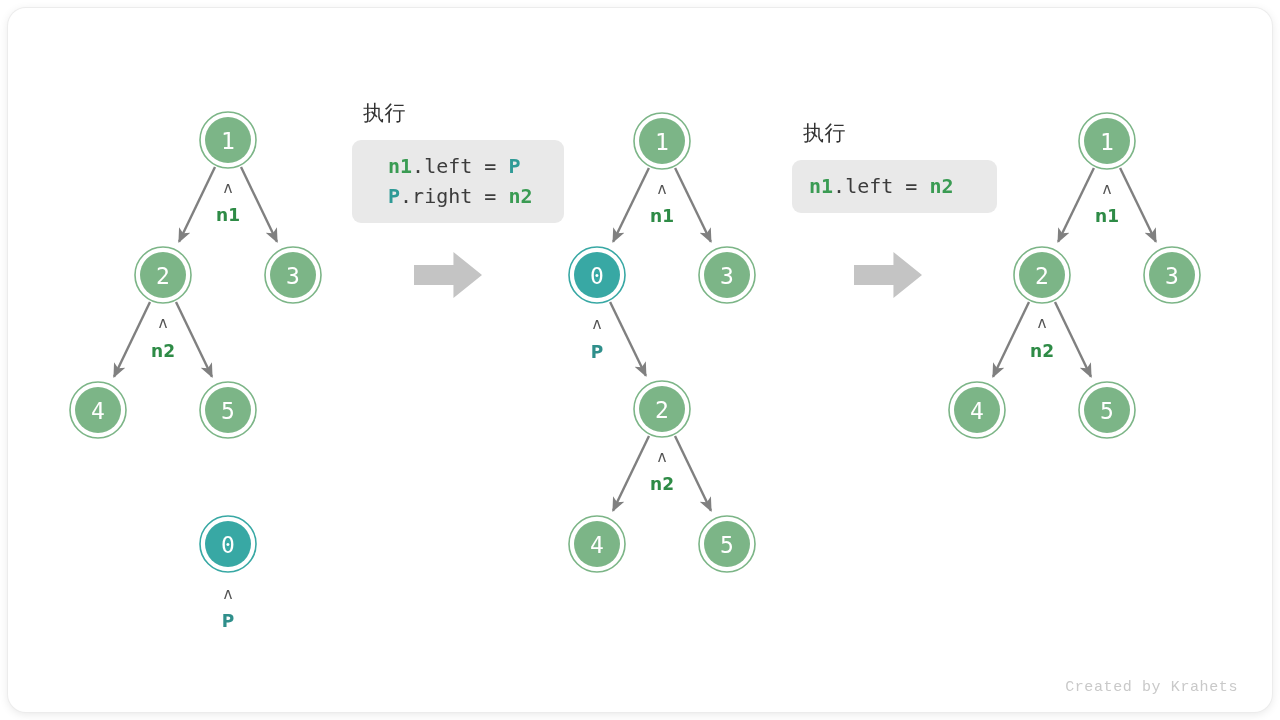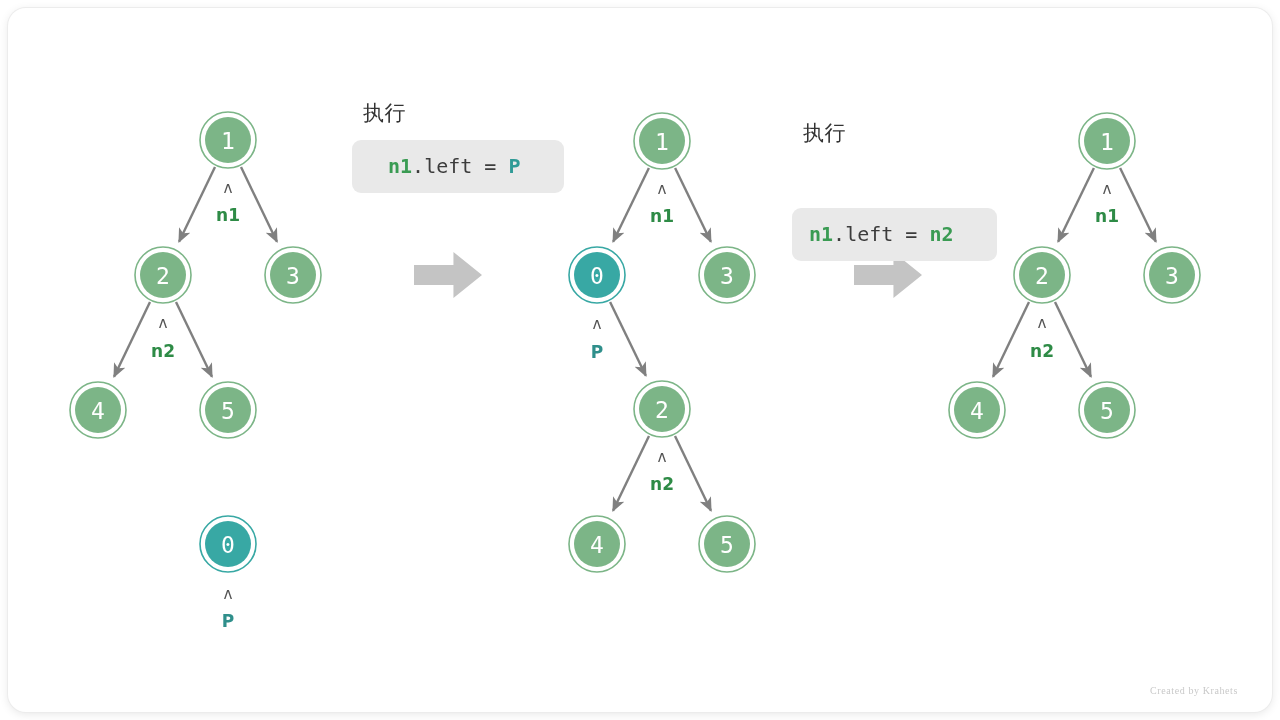--- a/index.html
+++ b/index.html
@@ -53,22 +53,22 @@
     box-sizing: border-box;
   }
   .code-line { display: block; }
   .tok-green { color: #3a9b53; font-weight: bold; }
   .tok-teal  { color: #2f9a96; font-weight: bold; }
   .tok-plain { color: #3c3c3c; }
   .footer {
     position: absolute;
     right: 42px;
     bottom: 24px;
-    font-family: Liberation Serif, serif;
-    font-size: 10px;
+    font-family: Liberation Mono, monospace;
+    font-size: 15px;
     color: #c9c9c9;
     letter-spacing: 0.6px;
     white-space: nowrap;
   }
   svg { display: block; }
   .node-text {
     font-family: "DejaVu Sans Mono", monospace;
     font-size: 23px;
     fill: #ffffff;
     text-anchor: middle;
@@ -236,19 +236,19 @@
       <g>
         <path d="M 414 264.88 L 453.44 264.88 L 453.44 252 L 482 275 L 453.44 298 L 453.44 285.12 L 414 285.12 Z" fill="#c4c4c4"></path>
       </g>
       <g>
         <path d="M 854 264.88 L 893.44 264.88 L 893.44 252 L 922 275 L 893.44 298 L 893.44 285.12 L 854 285.12 Z" fill="#c4c4c4"></path>
       </g>
     </svg>
 
   <div id="overlay">
       <div class="op-label" style="left: 363px; top: 99px;">执行</div>
-      <div class="code-box" style="left: 352px; top: 140px; width: 212px; padding-left: 36px;"><span class="code-line"><span class="tok-green">n1</span><span class="tok-plain">.left = </span><span class="tok-teal">P</span></span></div>
+      <div class="code-box" style="left: 352px; top: 140px; width: 212px; padding-left: 36px;"><span class="code-line"><span class="tok-green">n1</span><span class="tok-plain">.left = </span><span class="tok-teal">P</span></span><span class="code-line"><span class="tok-teal">P</span><span class="tok-plain">.right = </span><span class="tok-green">n2</span></span></div>
       <div class="op-label" style="left: 803px; top: 119px;">执行</div>
-      <div class="code-box" style="left: 792px; top: 160px; width: 205px; margin-top: 48px;"><span class="code-line"><span class="tok-green">n1</span><span class="tok-plain">.left = </span><span class="tok-green">n2</span></span></div>
+      <div class="code-box" style="left: 792px; top: 160px; width: 205px;"><span class="code-line"><span class="tok-green">n1</span><span class="tok-plain">.left = </span><span class="tok-green">n2</span></span></div>
     </div>
 
   <div class="footer">Created by Krahets</div>
 </div>
 
 </body></html>

